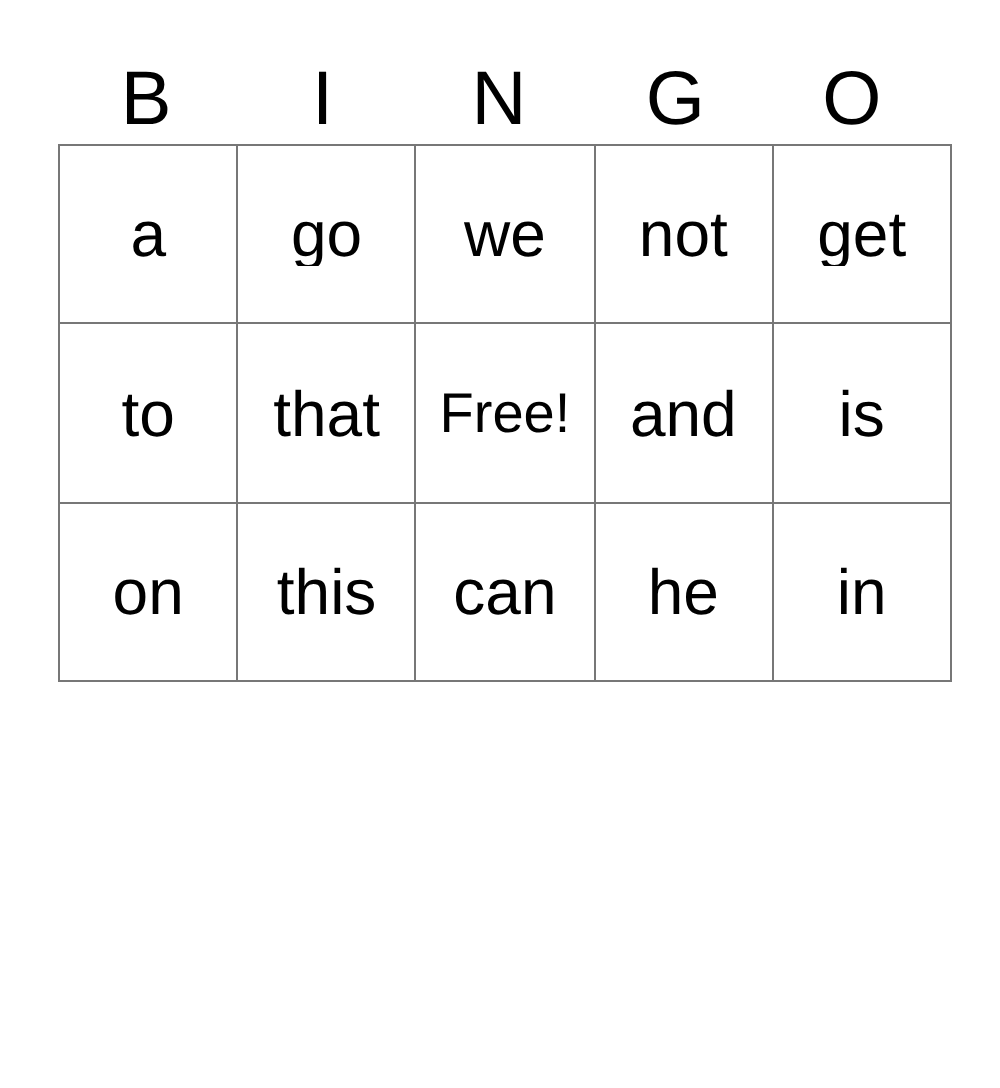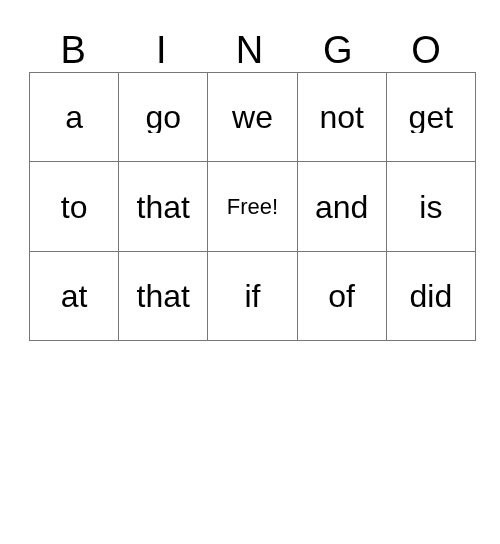--- a/index.html
+++ b/index.html
@@ -58,21 +58,21 @@
   .cell-text {
     display: block;
     font-size: 32px;
     line-height: 1;
     color: #000000;
     white-space: nowrap;
     overflow: hidden;
   }
   
   .cell-free .cell-text {
-    font-size: 22px;
+    font-size: 28px;
   }
 </style>
 </head>
 <body>
 
 <div id="bingo-card">
 
   <div class="header-row">
     <div class="header-cell">B</div>
     <div class="header-cell">I</div>
@@ -112,31 +112,31 @@
           </td>
         <td>
             <span class="cell-text">and</span>
           </td>
         <td>
             <span class="cell-text">is</span>
           </td>
       </tr>
       <tr>
         <td>
-            <span class="cell-text">at</span>
+            <span class="cell-text">on</span>
           </td>
         <td>
-            <span class="cell-text">that</span>
+            <span class="cell-text">this</span>
           </td>
         <td>
-            <span class="cell-text">if</span>
+            <span class="cell-text">can</span>
           </td>
         <td>
-            <span class="cell-text">of</span>
+            <span class="cell-text">he</span>
           </td>
         <td>
-            <span class="cell-text">did</span>
+            <span class="cell-text">in</span>
           </td>
       </tr>
     </tbody>
   </table>
 
 </div>
 
 </body></html>

